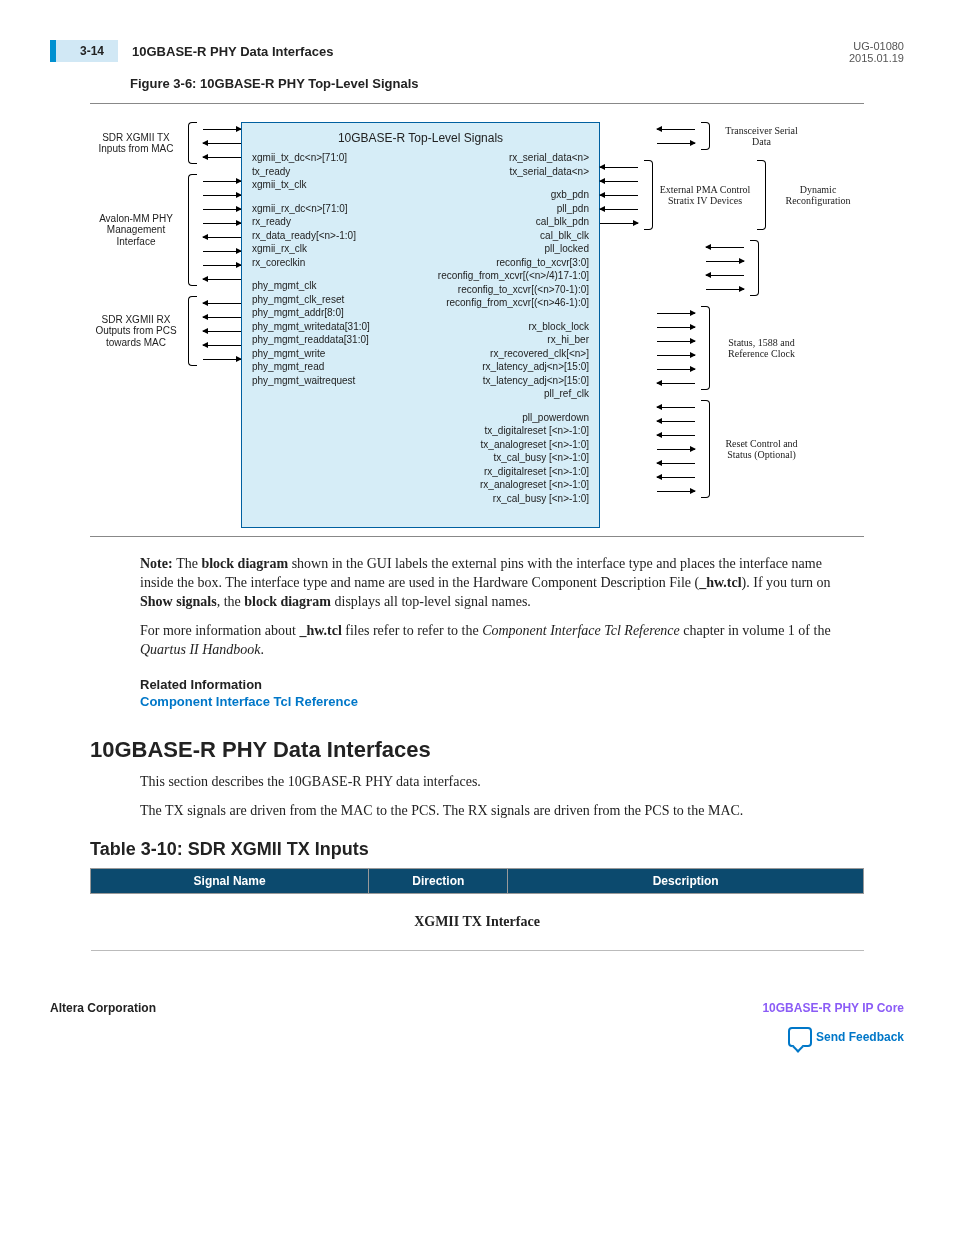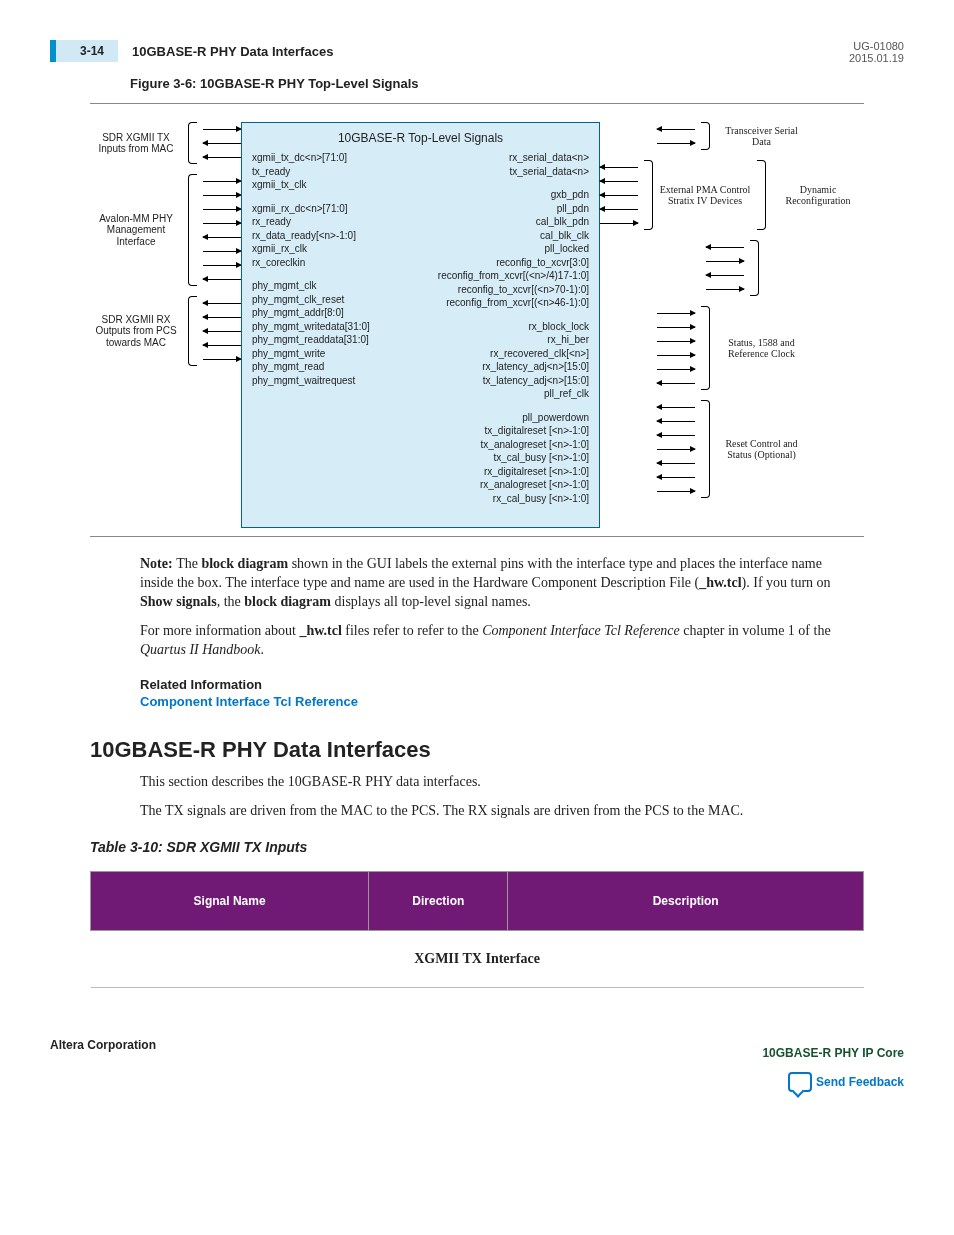--- a/index.html
+++ b/index.html
@@ -167,56 +167,55 @@
   }
   h2.section {
     font-family: Arial, sans-serif;
     font-weight: bold;
     font-size: 22px;
     margin: 28px 0 8px 40px;
   }
   .table-caption {
     font-family: Arial, sans-serif;
     font-weight: bold;
-    font-size: 14px;
-    margin: 18px 0 16px 40px;
-    font-style: italic;
+    font-size: 18px;
+    margin: 18px 0 8px 40px;
   }
   table.sig-table {
     border-collapse: collapse;
     width: calc(100% - 80px);
     margin: 0 40px;
     font-family: Arial, sans-serif;
   }
   table.sig-table th {
-    background: #701a75;
+    background: #0c4a6e;
     color: #fff;
     font-weight: bold;
     font-size: 12px;
-    padding: 22px 8px;
+    padding: 5px 8px;
     border: 1px solid #999;
     text-align: center;
   }
   table.sig-table td {
     border-bottom: 1px solid #bbb;
     padding: 20px 8px;
     text-align: center;
     font-family: Georgia, serif;
     font-weight: bold;
   }
   .footer {
     display: flex;
     justify-content: space-between;
     align-items: flex-start;
     margin-top: 50px;
     font-family: Arial, sans-serif;
     font-size: 12px;
   }
   .footer-right { text-align: right; }
-  .footer-link { color: #14532d; font-weight: bold; margin-top: 8px; }
+  .footer-link { color: #8b5cf6; font-weight: bold; }
   .feedback {
     display: flex;
     align-items: center;
     justify-content: flex-end;
     gap: 4px;
     margin-top: 12px;
     color: #0077c8;
     font-weight: bold;
     cursor: pointer;
   }

